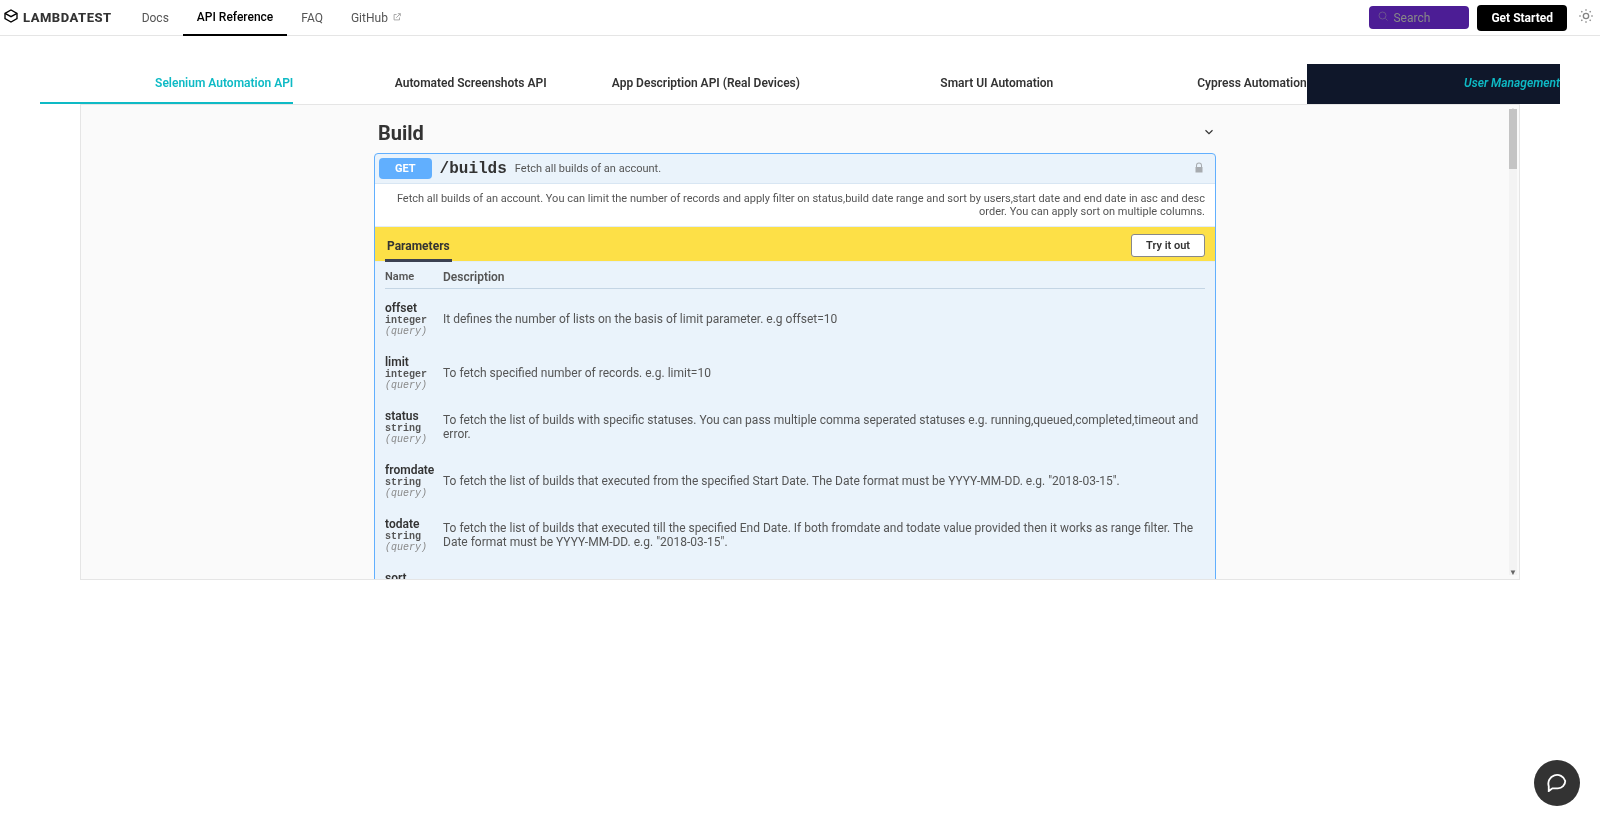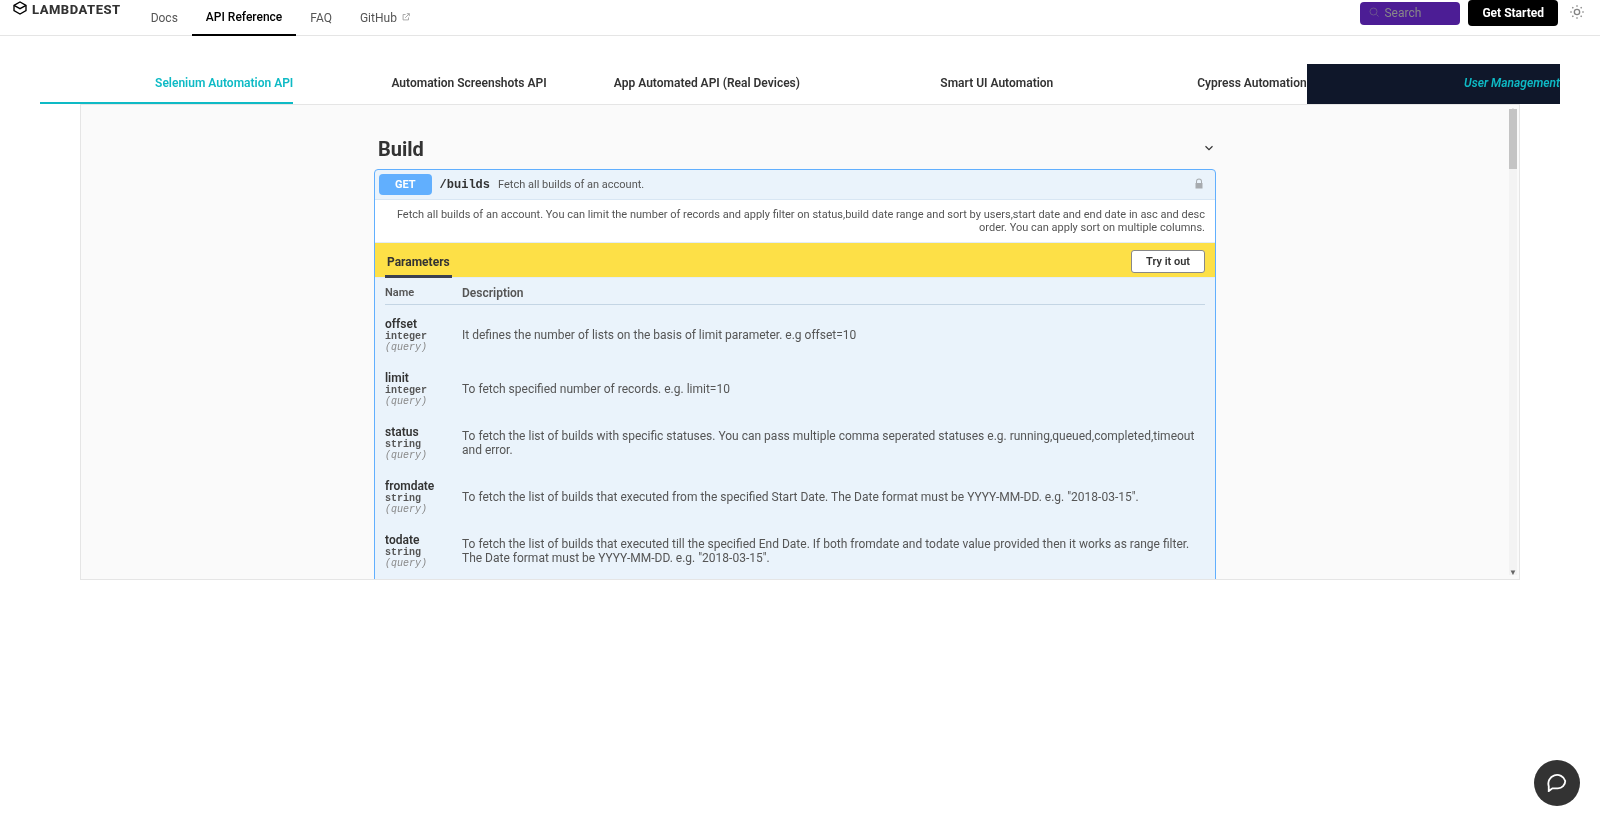--- a/index.html
+++ b/index.html
@@ -1,18 +1,18 @@
 <!DOCTYPE html>
 <html><head>
 <meta charset="utf-8">
 <style>
   * { box-sizing: border-box; margin: 0; padding: 0; }
   body { font-family: -apple-system, BlinkMacSystemFont, "Segoe UI", Roboto, sans-serif; background: #fff; color: #333; width: 1600px; }
   
-  .topnav { display: flex; align-items: flex-start; height: 36px; border-bottom: 1px solid #e5e5e5; padding: 0 12px; font-size: 12px; }
+  .topnav { display: flex; align-items: center; height: 36px; border-bottom: 1px solid #e5e5e5; padding: 0 3px; font-size: 12px; }
   .logo { display: flex; align-items: center; font-weight: 800; letter-spacing: 0.5px; font-size: 13px; margin-right: 16px; }
   .logo svg { margin-right: 4px; }
   .navlinks { display: flex; }
   .navlink { padding: 0 14px; height: 36px; display: flex; align-items: center; color: #555; cursor: pointer; font-size: 12px; }
   .navlink.active { border-bottom: 2px solid #000; color: #000; font-weight: 500; }
   .navlink .ext { margin-left: 4px; opacity: .6; }
   .topnav-right { margin-left: auto; display: flex; align-items: center; gap: 8px; }
   .search { display: flex; align-items: center; background: #4c1d95; border-radius: 4px; padding: 4px 8px; font-size: 12px; color: #888; width: 100px; }
   .search svg { margin-right: 4px; opacity: .5; }
   .cta { background: #000; color: #fff; font-weight: 700; padding: 6px 14px; border-radius: 4px; font-size: 12px; cursor: pointer; }
@@ -28,39 +28,39 @@
   
   .panel-wrap { margin: 0 40px; border: 1px solid #e5e5e5; background: #fafafa; padding: 0; height: 476px; position: relative; overflow: hidden; }
   .panel-scroll { display: flex; justify-content: center; height: 100%; padding-right: 10px; }
   
   .scrollbar-track { position: absolute; top: 4px; right: 2px; bottom: 4px; width: 8px; background: #f3f3f3; }
   .scrollbar-thumb { position: absolute; top: 4px; right: 2px; width: 8px; height: 60px; background: #c4c4c4; }
   .arrow-up, .arrow-down { position: absolute; right: 2px; width: 8px; height: 8px; font-size: 8px; color: #666; text-align: center; line-height: 8px; }
   .arrow-up { top: 2px; }
   .arrow-down { bottom: 2px; }
 
-  .inner { width: 842px; margin-top: 24px; }
+  .inner { width: 842px; margin-top: 8px; }
   .section-head { display: flex; align-items: center; justify-content: space-between; padding: 8px 0 8px 4px; }
   .section-title { font-size: 20px; font-weight: 700; }
 
   .op { border: 1px solid #61affe; background: #eaf3fb; border-radius: 4px; overflow: hidden; }
   .op-head { display: flex; align-items: center; padding: 4px 10px 4px 4px; gap: 8px; }
   .method { background: #61affe; color: #fff; font-weight: 700; font-size: 11px; padding: 4px 16px; border-radius: 4px; }
-  .path { font-family: "Courier New", monospace; font-weight: 700; font-size: 12px; }
+  .path { font-family: "Courier New", monospace; font-weight: 700; font-size: 16px; }
   .summary { font-size: 11px; color: #555; }
   .lock { margin-left: auto; opacity: .5; }
 
   .op-desc { background: #fff; font-size: 11px; color: #555; padding: 8px 10px; border-top: 1px solid #d8e6f3; text-align: right; }
 
   .params-bar { background: #fde047; display: flex; align-items: center; justify-content: space-between; border-top: 1px solid #e2edf7; border-bottom: 1px solid #e2edf7; padding: 6px 10px 4px 10px; }
   .params-label { font-size: 12px; font-weight: 700; padding: 6px 2px 6px 2px; border-bottom: 3px solid #3b4151; margin-bottom: -5px; }
   .tryout { border: 1px solid #888; background: #fff; padding: 4px 14px; font-size: 11px; border-radius: 3px; cursor: pointer; font-weight: 600; }
 
   .params-table { padding: 8px 10px; }
-  .phead, .prow { display: flex; gap: 19px; }
+  .phead, .prow { display: flex; }
   .pname-col { width: 56px; font-size: 11px; }
   .phead { border-bottom: 1px solid #c4d5e4; padding-bottom: 4px; margin-bottom: 8px; color: #555; font-weight: 600; font-size: 11px; }
   .prow { padding: 4px 0 14px 0; align-items: center; }
   .pname { font-size: 12px; font-weight: 600; color: #333; }
   .ptype { font-family: "Courier New", monospace; font-size: 10px; font-weight: 700; color: #555; }
   .pin { font-family: "Courier New", monospace; font-size: 10px; color: #888; font-style: italic; }
   .pdesc { font-size: 12px; color: #555; flex: 1; padding-left: 2px; }
 
   
   .chat { position: fixed; right: 20px; bottom: 20px; width: 46px; height: 46px; border-radius: 50%; background: #333; display: flex; align-items: center; justify-content: center; cursor: pointer; z-index: 10; }
@@ -109,22 +109,22 @@
             <path d="M12 2v2M12 20v2M4 12H2M22 12h-2M5 5l1.5 1.5M17.5 17.5L19 19M5 19l1.5-1.5M17.5 6.5L19 5"></path>
           </svg>
       </span>
     </div>
   </div>
 </div>
 
 <div class="tabs-outer">
   <div class="tabs">
     <div class="tab active-primary">Selenium Automation API</div>
-    <div class="tab">Automation Screenshots API</div>
-    <div class="tab">App Automated API (Real Devices)</div>
+    <div class="tab">Automated Screenshots API</div>
+    <div class="tab">App Description API (Real Devices)</div>
     <div class="tab">Smart UI Automation</div>
     <div class="tab">Cypress Automation</div>
     <div class="tab active-secondary">User Management</div>
   </div>
 
   <div class="panel-wrap">
     <span class="arrow-up">▲</span>
     <div class="scrollbar-track"></div>
     <div class="scrollbar-thumb"></div>
     <span class="arrow-down">▼</span>

